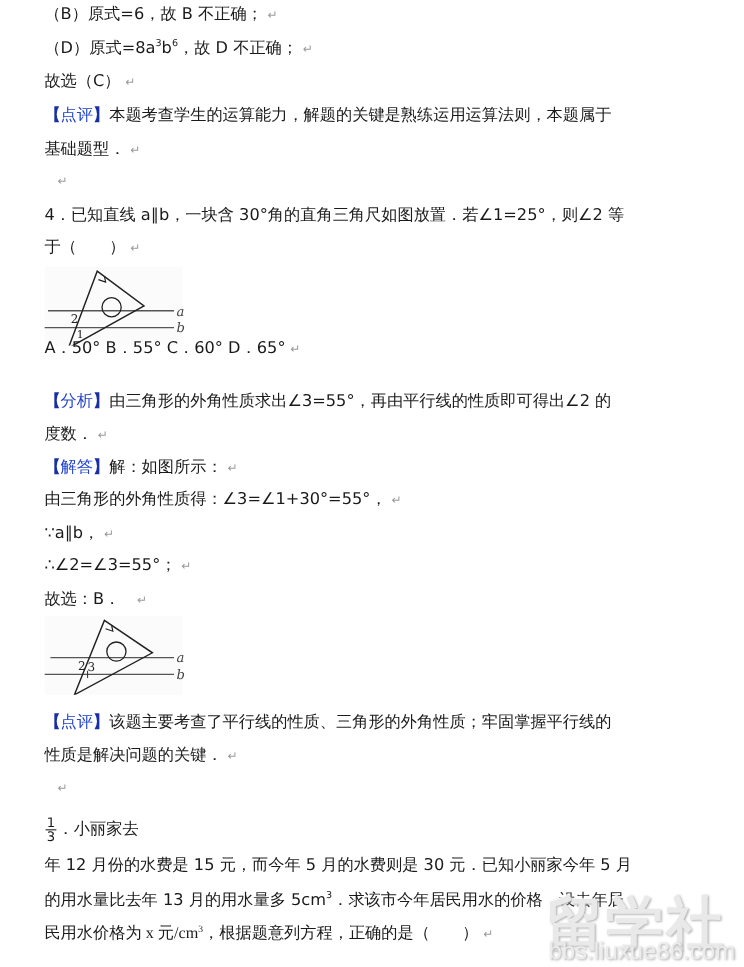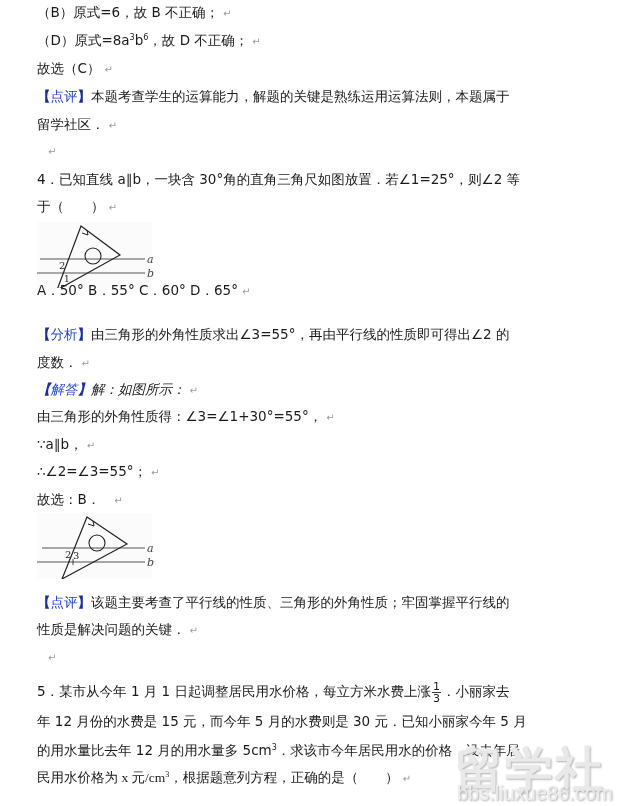--- a/index.html
+++ b/index.html
@@ -49,21 +49,21 @@
 <div class="line" style="top:31px;">
   <span>（D）原式=8a</span><sup>3</sup><span>b</span><sup>6</sup><span>，故 D 不正确；</span><span class="pm">↵</span>
 </div>
 <div class="line" style="top:59px;">
   <span>故选（C）</span><span class="pm">↵</span>
 </div>
 <div class="line" style="top:87px;">
   <span class="bracket">【</span><span class="tag-label">点评</span><span class="bracket">】</span><span>本题考查学生的运算能力，解题的关键是熟练运用运算法则，本题属于</span>
 </div>
 <div class="line" style="top:115px;">
-  <span>留学社区．</span><span class="pm">↵</span>
+  <span>基础题型．</span><span class="pm">↵</span>
 </div>
 <div class="line" style="top:141px; left:44px;">
   <span class="pm">↵</span>
 </div>
 
 <div class="line" style="top:170px;">
   <span>4．已知直线 a∥b，一块含 30°角的直角三角尺如图放置．若∠1=25°，则∠2 等</span>
 </div>
 <div class="line" style="top:197px;">
   <span>于（　　）</span><span class="pm">↵</span>
@@ -86,21 +86,21 @@
 
 <div class="line" style="top:281px;">
   <span>A．50°  B．55°  C．60°  D．65°</span><span class="pm">↵</span>
 </div>
 <div class="line" style="top:325px;">
   <span class="bracket">【</span><span class="tag-label">分析</span><span class="bracket">】</span><span>由三角形的外角性质求出∠3=55°，再由平行线的性质即可得出∠2 的</span>
 </div>
 <div class="line" style="top:353px;">
   <span>度数．</span><span class="pm">↵</span>
 </div>
-<div class="line" style="top:380px;font-style:italic;">
+<div class="line" style="top:380px;">
   <span class="bracket">【</span><span class="tag-label">解答</span><span class="bracket">】</span><span>解：如图所示：</span><span class="pm">↵</span>
 </div>
 <div class="line" style="top:407px;">
   <span>由三角形的外角性质得：∠3=∠1+30°=55°，</span><span class="pm">↵</span>
 </div>
 <div class="line" style="top:435px;">
   <span>∵a∥b，</span><span class="pm">↵</span>
 </div>
 <div class="line" style="top:462px;">
   <span>∴∠2=∠3=55°；</span><span class="pm">↵</span>
@@ -129,27 +129,27 @@
   <span class="bracket">【</span><span class="tag-label">点评</span><span class="bracket">】</span><span>该题主要考查了平行线的性质、三角形的外角性质；牢固掌握平行线的</span>
 </div>
 <div class="line" style="top:620px;">
   <span>性质是解决问题的关键．</span><span class="pm">↵</span>
 </div>
 <div class="line" style="top:647px; left:44px;">
   <span class="pm">↵</span>
 </div>
 
 <div class="line" style="top:679px; height:24px; line-height:24px;">
-  <span>5．某市从今年 1 月 1 日起调整居民用水价格，每立方米水费上涨</span><span class="frac"><span class="num">1</span><span class="den">3</span></span><span>．小丽家去</span>
+  <span class="frac"><span class="num">1</span><span class="den">3</span></span><span>．小丽家去</span>
 </div>
 <div class="line" style="top:712px;">
   <span>年 12 月份的水费是 15 元，而今年 5 月的水费则是 30 元．已知小丽家今年 5 月</span>
 </div>
 <div class="line" style="top:741px;">
-  <span>的用水量比去年 12 月的用水量多 5cm</span><sup>3</sup><span>．求该市今年居民用水的价格．设去年居</span>
+  <span>的用水量比去年 13 月的用水量多 5cm</span><sup>3</sup><span>．求该市今年居民用水的价格．设去年居</span>
 </div>
 <div class="line" style="top:769px;font-family:Liberation Serif, serif;">
   <span>民用水价格为 x 元/cm</span><sup>3</sup><span>，根据题意列方程，正确的是（　　）</span><span class="pm">↵</span>
 </div>
 
 <div class="watermark">
   <div class="wm-big">留学社区</div>
   <div class="wm-url">bbs.liuxue86.com</div>
 </div>
 

